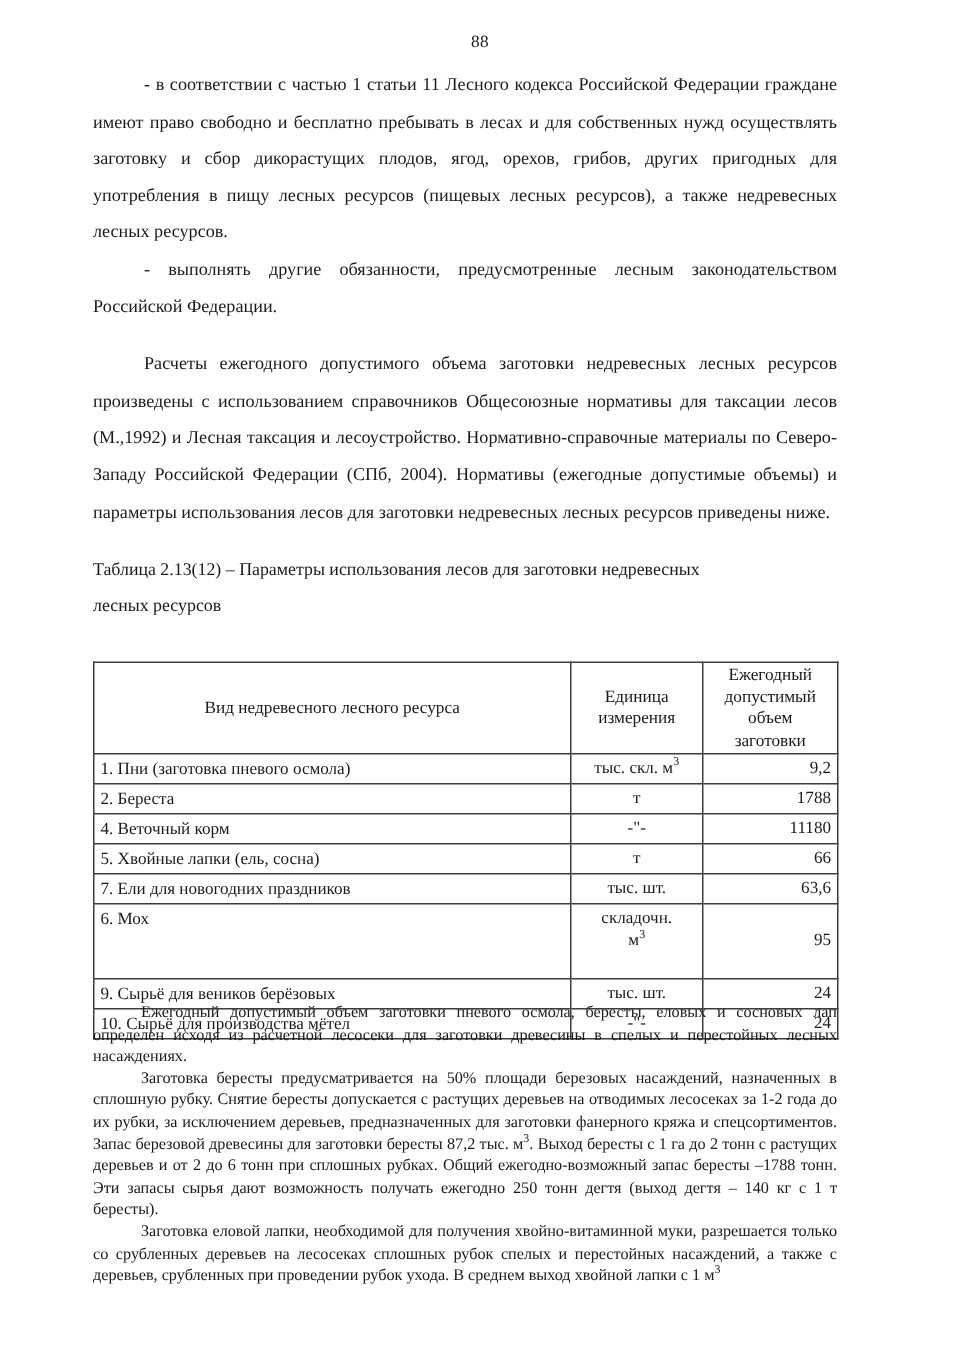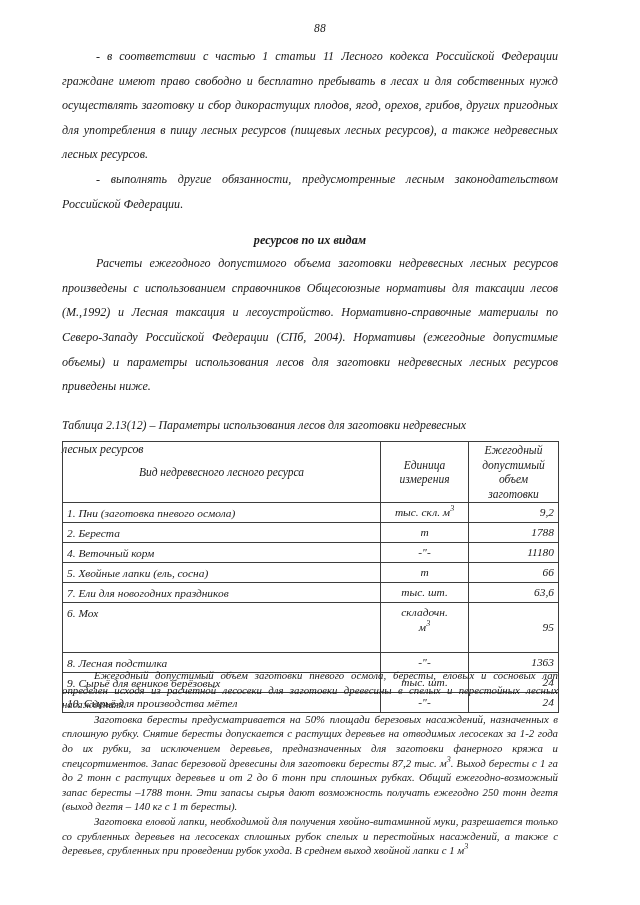--- a/index.html
+++ b/index.html
@@ -14,21 +14,20 @@
     color: #1a1a1a;
     -webkit-font-smoothing: antialiased;
   }
   .page {
     position: relative;
     width: 640px;
     height: 905px;
     box-sizing: border-box;
     padding: 0;
     overflow: hidden;
-    font-style: italic;
   }
 
   
   .page-number {
     position: absolute;
     top: 22px;
     left: 0;
     width: 640px;
     text-align: center;
     font-size: 11.5px;
@@ -142,21 +141,20 @@
 
   <div class="page-number">88</div>
 
   <div class="content">
 
     <p class="body-para">- в соответствии с частью 1 статьи 11 Лесного кодекса Российской Федерации граждане имеют право свободно и бесплатно пребывать в лесах и для собственных нужд осуществлять заготовку и сбор дикорастущих плодов, ягод, орехов, грибов, других пригодных для употребления в пищу лесных ресурсов (пищевых лесных ресурсов), а также недревесных лесных ресурсов.</p>
 
     <p class="body-para">- выполнять другие обязанности, предусмотренные лесным законодательством Российской Федерации.</p>
 
     <h3 class="section-heading">
-      <span class="line2">ресурсов по их видам</span>
     </h3>
 
     <p class="body-para">Расчеты ежегодного допустимого объема заготовки недревесных лесных ресурсов произведены с использованием справочников Общесоюзные нормативы для таксации лесов (М.,1992) и Лесная таксация и лесоустройство. Нормативно-справочные материалы по Северо-Западу Российской Федерации (СПб, 2004). Нормативы (ежегодные допустимые объемы) и параметры использования лесов для заготовки недревесных лесных ресурсов приведены ниже.</p>
 
     <p class="table-caption">
       <span class="cap-line">Таблица 2.13(12) – Параметры использования лесов для заготовки недревесных</span>
       <span class="cap-line">лесных ресурсов</span>
     </p>
 
   </div>
@@ -207,25 +205,20 @@
             <td class="cell-name">7. Ели для новогодних праздников</td>
             <td class="cell-unit">тыс. шт.</td>
             <td class="cell-vol">63,6</td>
           </tr>
           <tr class="row-tall">
             <td class="cell-name">6. Мох</td>
             <td class="cell-unit"><span>складочн.<br>м</span><sup>3</sup></td>
             <td class="cell-vol">95</td>
           </tr>
           <tr>
-            <td class="cell-name">8. Лесная подстилка</td>
-            <td class="cell-unit">-"-</td>
-            <td class="cell-vol">1363</td>
-          </tr>
-          <tr>
             <td class="cell-name">9. Сырьё для веников берёзовых</td>
             <td class="cell-unit">тыс. шт.</td>
             <td class="cell-vol">24</td>
           </tr>
           <tr>
             <td class="cell-name">10. Сырьё для производства мётел</td>
             <td class="cell-unit">-"-</td>
             <td class="cell-vol">24</td>
           </tr>
         </tbody>

